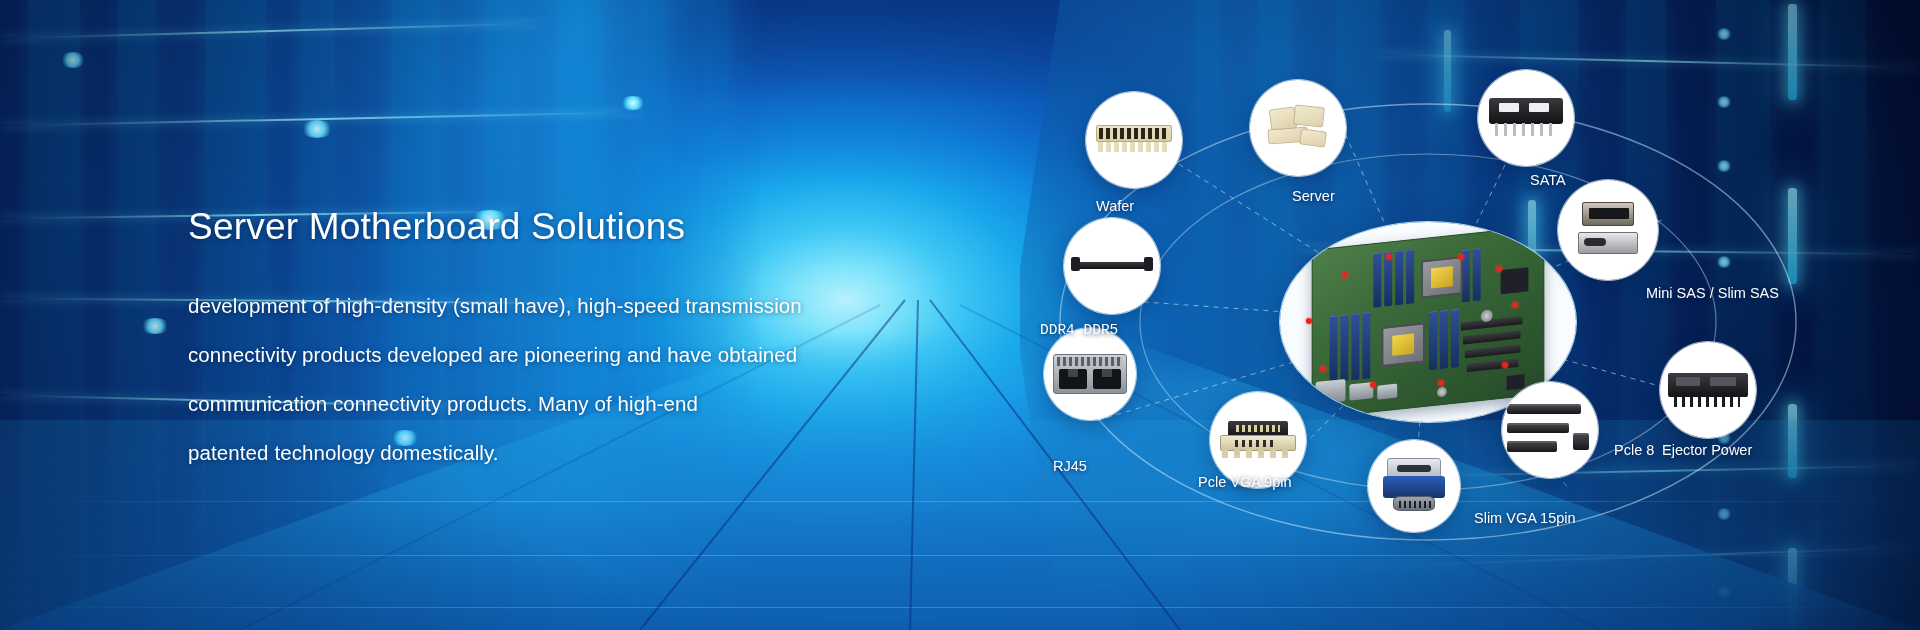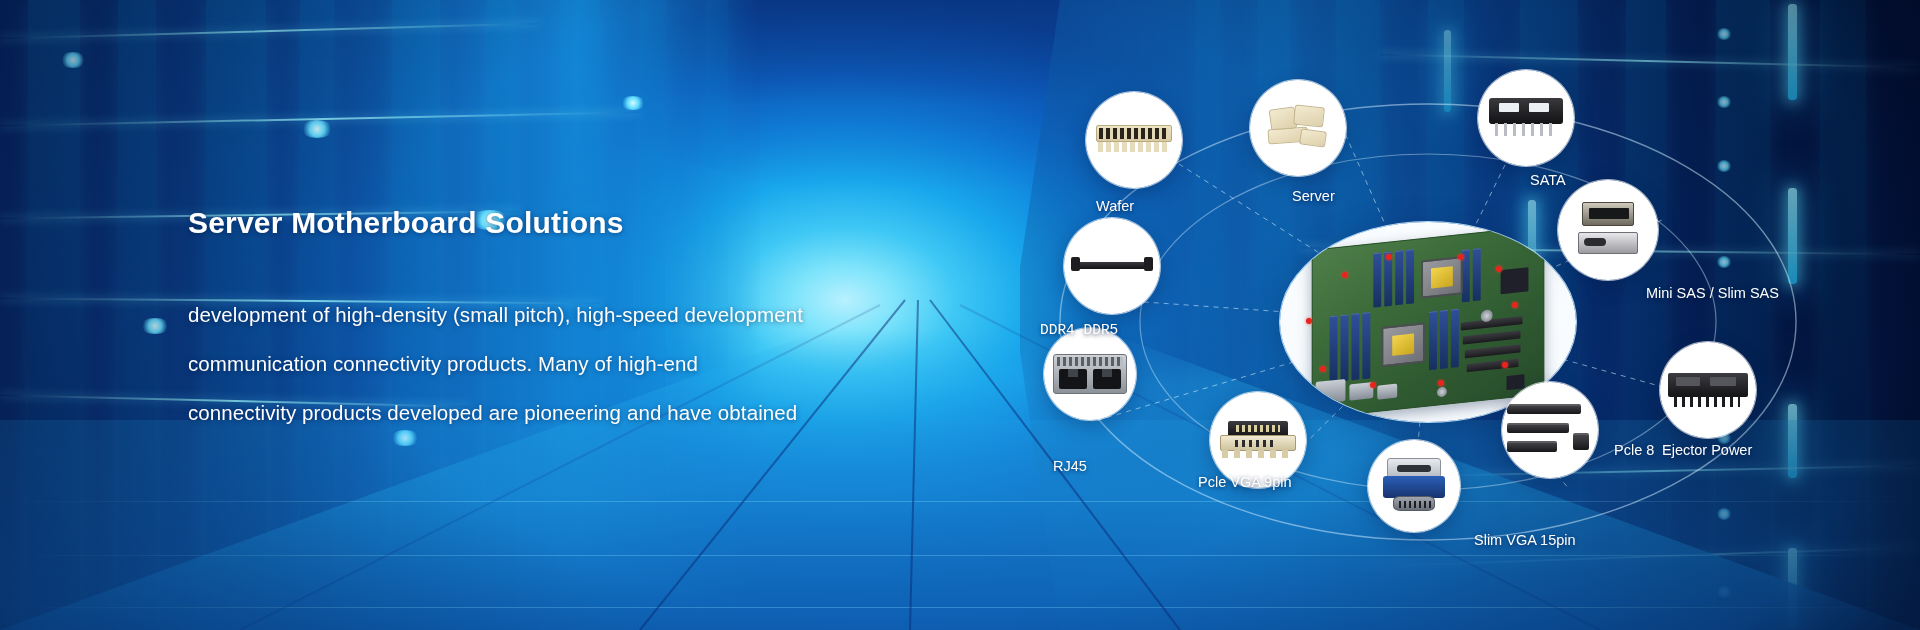--- a/index.html
+++ b/index.html
@@ -91,22 +91,22 @@
     pointer-events:none;
   }
 
   
   .text-block{
     position:absolute; left:188px; top:205px; width:790px;
     color:#ffffff;
     text-shadow:0 1px 5px rgba(4,26,70,.55);
   }
   .headline{
-    font-size:30px; font-weight:700; letter-spacing:.2px;
-    line-height:1.2; margin-bottom:49px;
+    font-size:37px; font-weight:400; letter-spacing:.2px;
+    line-height:1.2; margin-bottom:32px;
   }
   .para-line{
     font-size:20.5px; font-weight:400; line-height:49px;
     letter-spacing:.1px; white-space:nowrap;
   }
 
   
   .cluster{
     position:absolute; left:1050px; top:70px; width:800px; height:520px;
   }
@@ -314,23 +314,24 @@
       <line x1="918" y1="300" x2="910" y2="630"></line>
       <line x1="880" y1="305" x2="240" y2="630" stroke-opacity=".32"></line>
       <line x1="960" y1="305" x2="1600" y2="630" stroke-opacity=".32"></line>
     </g>
   </svg>
 
   <div class="vignette"></div>
 
   <div class="text-block">
     <div class="headline">Server Motherboard Solutions</div>
-    <div class="para-line">development of high-density (small pitch), high-speed development</div>
+    <div class="para-line">development of high-density (small have), high-speed transmission</div>
+    <div class="para-line">connectivity products developed are pioneering and have obtained</div>
     <div class="para-line">communication connectivity products. Many of high-end</div>
-    <div class="para-line">connectivity products developed are pioneering and have obtained</div>
+    <div class="para-line">patented technology domestically.</div>
   </div>
 
   <div class="cluster">
 
     <svg width="800" height="520" viewBox="0 0 800 520">
       <ellipse cx="378" cy="252" rx="368" ry="218" fill="none" stroke="rgba(214,240,255,.50)" stroke-width="1.4"></ellipse>
       <ellipse cx="378" cy="252" rx="288" ry="168" fill="none" stroke="rgba(214,240,255,.42)" stroke-width="1.2"></ellipse>
       <g stroke="rgba(225,245,255,.55)" stroke-width="1" stroke-dasharray="5 5" fill="none">
         <line x1="378" y1="252" x2="110" y2="82"></line>
         <line x1="378" y1="252" x2="290" y2="52"></line>
@@ -454,21 +455,21 @@
     </div>
     <div class="lbl" style="left:564px;top:372px;">Pcle 8</div>
 
     <div class="bubble" style="left:318px;top:370px;width:92px;height:92px;">
       <div class="part p-vga15">
         <div class="up"></div>
           <div class="blue"></div>
           <div class="dsub"></div>
       </div>
     </div>
-    <div class="lbl" style="left:384px;top:462px;padding-left:40px;">Slim VGA 15pin</div>
+    <div class="lbl" style="left:384px;top:440px;padding-left:40px;">Slim VGA 15pin</div>
 
     <div class="bubble" style="left:160px;top:322px;width:96px;height:96px;">
       <div class="part p-vga9">
         <div class="dark"></div>
           <div class="light"></div>
           <div class="feet"></div>
       </div>
     </div>
     <div class="lbl" style="left:148px;top:404px;">Pcle VGA 9pin</div>
 

